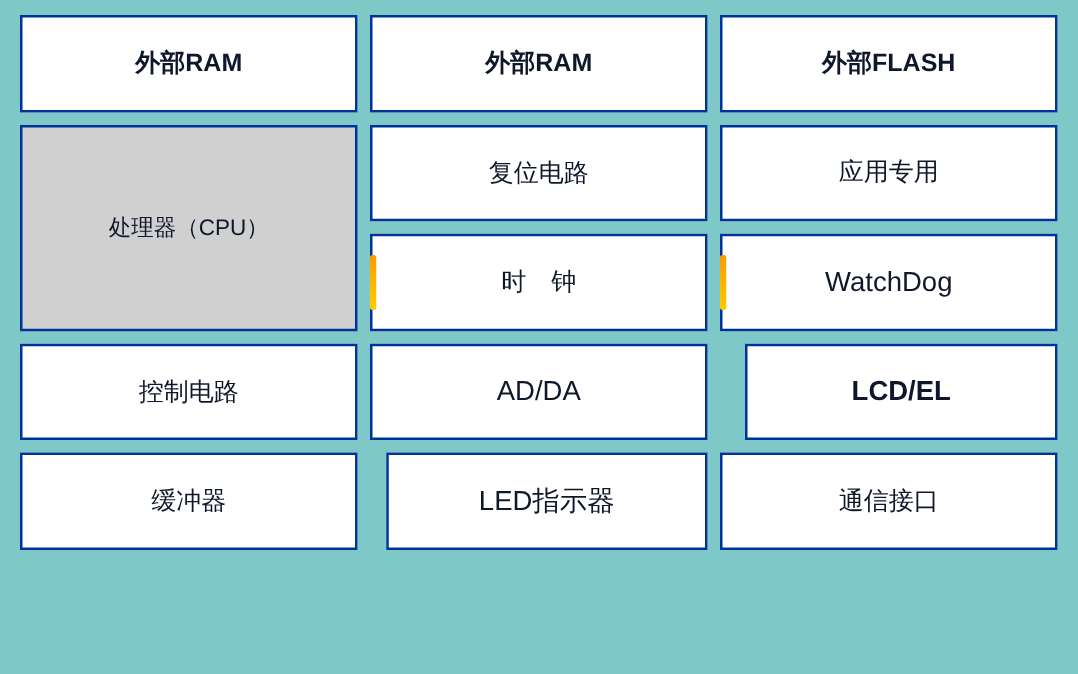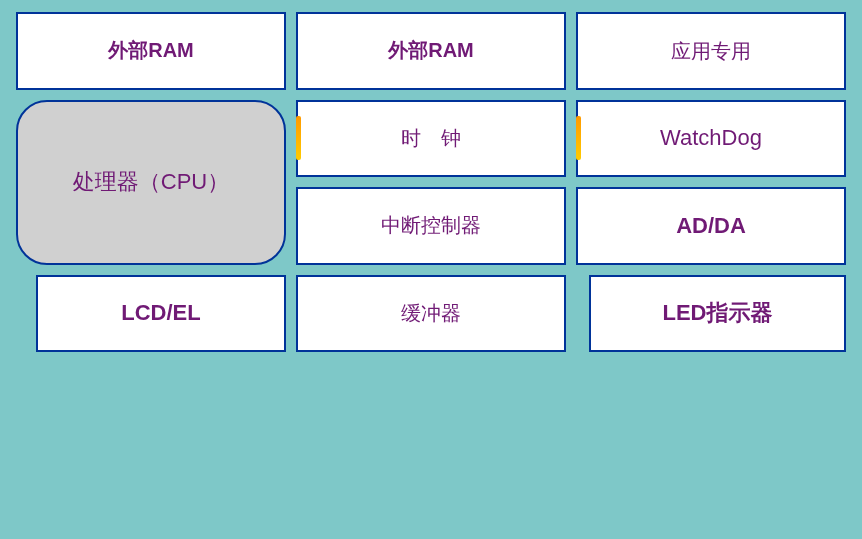--- a/index.html
+++ b/index.html
@@ -27,58 +27,57 @@
     }
 
     .cell {
       background-color: #ffffff;
       border: 2px solid #003399;
       display: flex;
       align-items: center;
       justify-content: center;
       text-align: center;
       font-size: 20px;
-      color: #701a75;
+      color: #0f172a;
       cursor: default;
     }
 
     .cell.bold-text {
       font-weight: bold;
     }
 
     .cell.cpu-cell {
       background-color: #d0d0d0;
       grid-row: 2 / 4;
-      font-size: 22px;
-      border-radius: 31px;
+      font-size: 18px;
     }
 
     .cell.watchdog {
       font-weight: normal;
       font-size: 22px;
     }
 
     .cell.adda {
-      font-weight: bold;
+      font-weight: normal;
       font-size: 22px;
     }
 
     .cell.dido {
       font-weight: bold;
       font-size: 22px;
     }
 
     .cell.lcd {
       font-weight: bold;
       font-size: 22px;
       margin-left: 20px;
     }
 
     .cell.led {
-      font-weight: bold;
+      font-weight: normal;
       font-size: 22px;
       margin-left: 13px;
     }
 
     .cell.multi-line {
       flex-direction: column;
       line-height: 1.4;
     }
 
     
@@ -101,48 +100,57 @@
 <body>
 
 <div class="grid-container">
 
   <div class="cell bold-text">
     <span>外部RAM</span>
   </div>
   <div class="cell bold-text">
     <span>外部RAM</span>
   </div>
+  <div class="cell bold-text">
+    <span>外部FLASH</span>
+  </div>
 
+  <div class="cell">
+    <span>复位电路</span>
+  </div>
 
   <div class="cell cpu-cell">
     <span>处理器（CPU）</span>
   </div>
   <div class="cell multi-line">
     <span>应用专用</span>
   </div>
 
   <div class="cell has-indicator">
     <span>时　钟</span>
   </div>
 
 
   <div class="cell watchdog has-indicator">
     <span>WatchDog</span>
   </div>
   <div class="cell">
-    <span>中断控制器</span>
+    <span>控制电路</span>
   </div>
 
   <div class="cell adda">
     <span>AD/DA</span>
   </div>
   <div class="cell lcd">
     <span>LCD/EL</span>
   </div>
   <div class="cell">
     <span>缓冲器</span>
   </div>
 
   <div class="cell led">
     <span>LED指示器</span>
   </div>
+  <div class="cell">
+    <span>通信接口</span>
+  </div>
 
 </div>
 
 </body></html>

